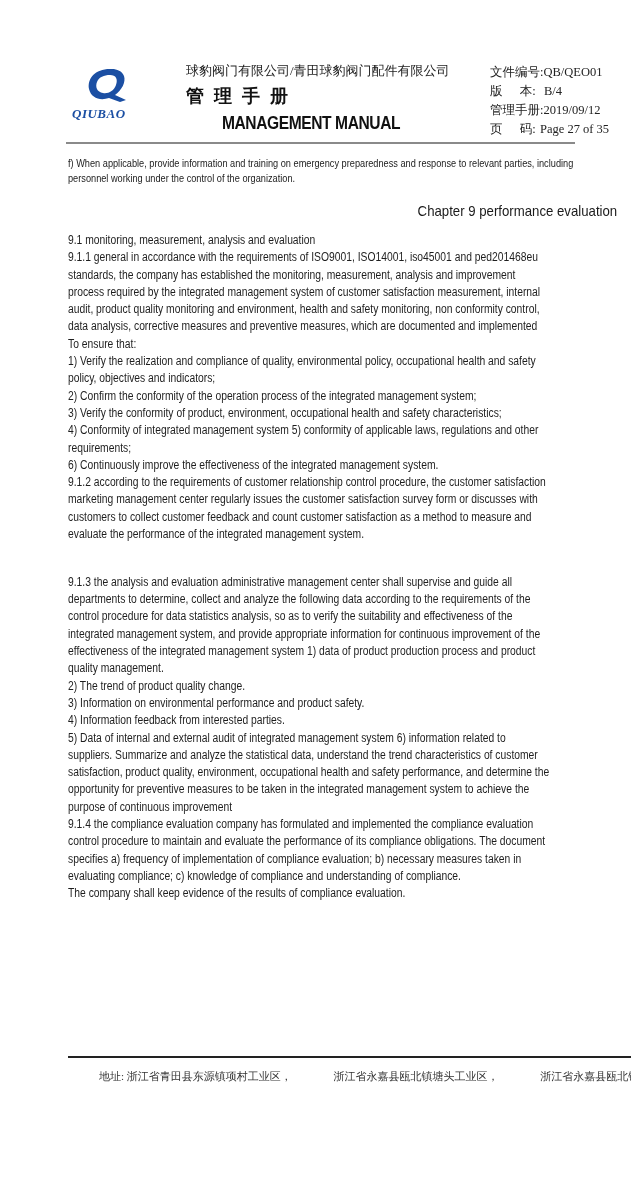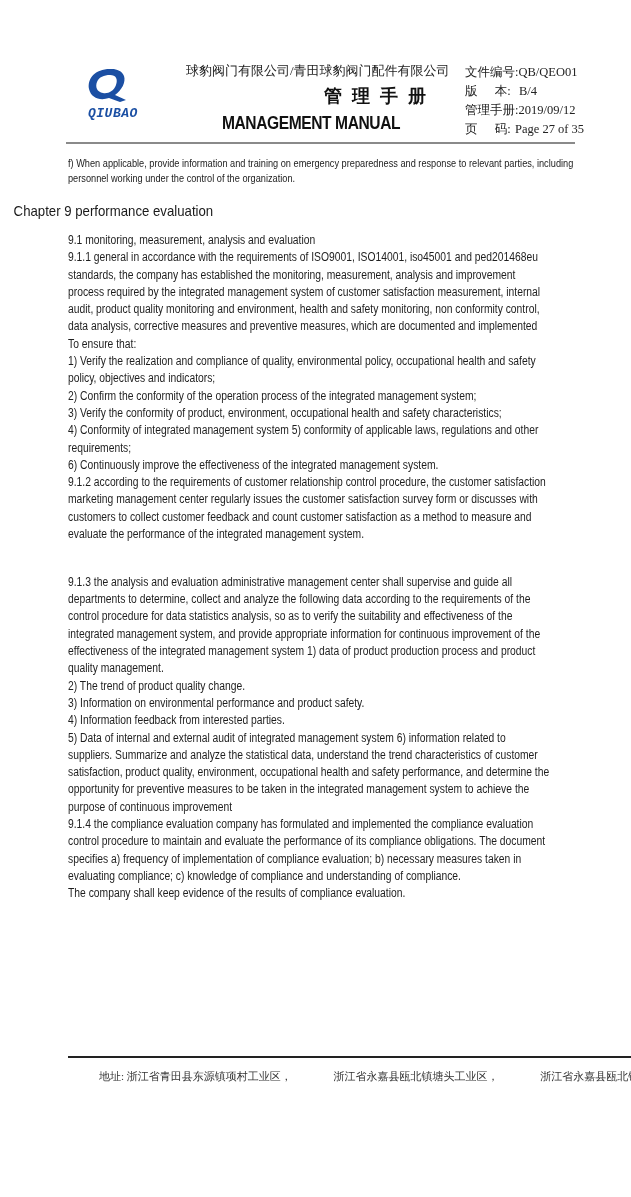--- a/index.html
+++ b/index.html
@@ -1,30 +1,30 @@
 <!DOCTYPE html>
 <html><head>
   <meta charset="utf-8">
   <style>
     html, body { margin: 0; padding: 0; background: #ffffff; }
     body { width: 631px; height: 1197px; position: relative; overflow: hidden; color: #1a1a1a; }
     .abs { position: absolute; }
     
     .logo { left: 72px; top: 66px; width: 70px; height: 60px; }
-    .logo-text { position: absolute; left: 16px; top: 40px; font-family: Liberation Mono, monospace; font-weight: bold; font-style: italic; font-size: 13px; letter-spacing: 0.5px; color: #1b4fa3; }
+    .logo-text { position: absolute; left: 0; top: 40px; font-family: Liberation Serif, serif; font-weight: bold; font-style: italic; font-size: 13px; letter-spacing: 0.5px; color: #1b4fa3; }
     .company { left: 186px; top: 62px; width: 250px; text-align: center; font-family: Liberation Serif, serif; font-size: 13px; color: #222; white-space: nowrap; }
-    .cn-title { left: 186px; top: 84px; width: 250px; text-align: right; font-family: "DejaVu Sans", sans-serif; font-weight: bold; font-size: 18px; letter-spacing: 10px; color: #111; }
+    .cn-title { left: 186px; top: 84px; width: 250px; text-align: left; font-family: "DejaVu Sans", sans-serif; font-weight: bold; font-size: 18px; letter-spacing: 10px; color: #111; }
     .en-title { left: 186px; top: 112px; width: 250px; text-align: center; font-family: "Liberation Sans", sans-serif; font-weight: bold; font-size: 19px; color: #111; transform: scaleX(0.82); transform-origin: center; white-space: nowrap; letter-spacing: -0.5px; }
     .meta { left: 465px; top: 63px; font-family: "Liberation Serif", serif; font-size: 12.5px; line-height: 19px; color: #222; white-space: nowrap; }
-    .meta-row { display: flex; }
+    .meta-row { display: flex; margin-left: 25px; }
     .meta-key-short { display: inline-block; width: 54px; }
     .rule-top { left: 66px; top: 142px; width: 509px; height: 2px; background: #8a8a8a; }
     
     .intro { left: 68px; top: 156px; width: 520px; font-family: "Liberation Sans", sans-serif; font-size: 10px; line-height: 15px; color: #222; transform: scaleX(0.92); transform-origin: left top; width: 560px; }
-    .chapter { left: 0; top: 202px; width: 631px; text-align: left; font-family: "Liberation Sans", sans-serif; font-size: 15px; color: #1a1a1a; }
+    .chapter { left: 0; top: 202px; width: 631px; text-align: right; font-family: "Liberation Sans", sans-serif; font-size: 15px; color: #1a1a1a; }
     .chapter span { display: inline-block; transform: scaleX(0.88); }
     .content { left: 68px; top: 232px; width: 560px; font-family: "Liberation Sans", sans-serif; font-size: 12px; line-height: 17.3px; color: #1e1e1e; transform: scaleX(0.86); transform-origin: left top; }
     .content p { margin: 0; }
     .gap { height: 30.5px; }
     
     .rule-bottom { left: 68px; top: 1056px; width: 563px; height: 2px; background: #222; }
     .footer { left: 82px; top: 1069px; font-family: "Liberation Serif", serif; font-size: 11px; color: #333; white-space: nowrap; }
     .footer span { margin-right: 22px; margin-left: 17px; }
   </style>
 </head>

